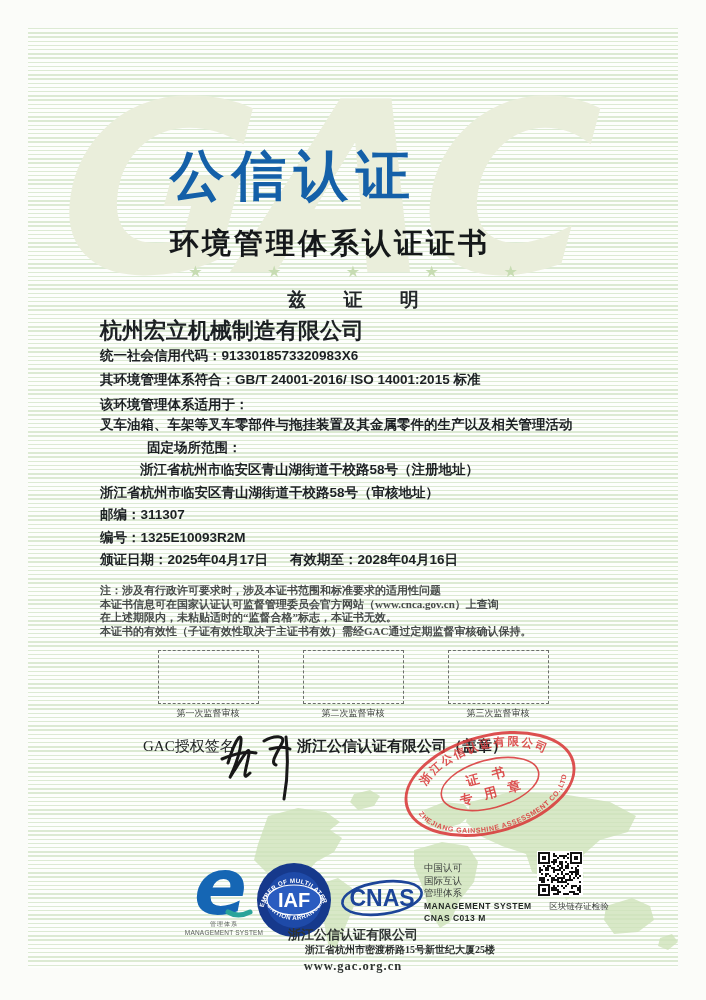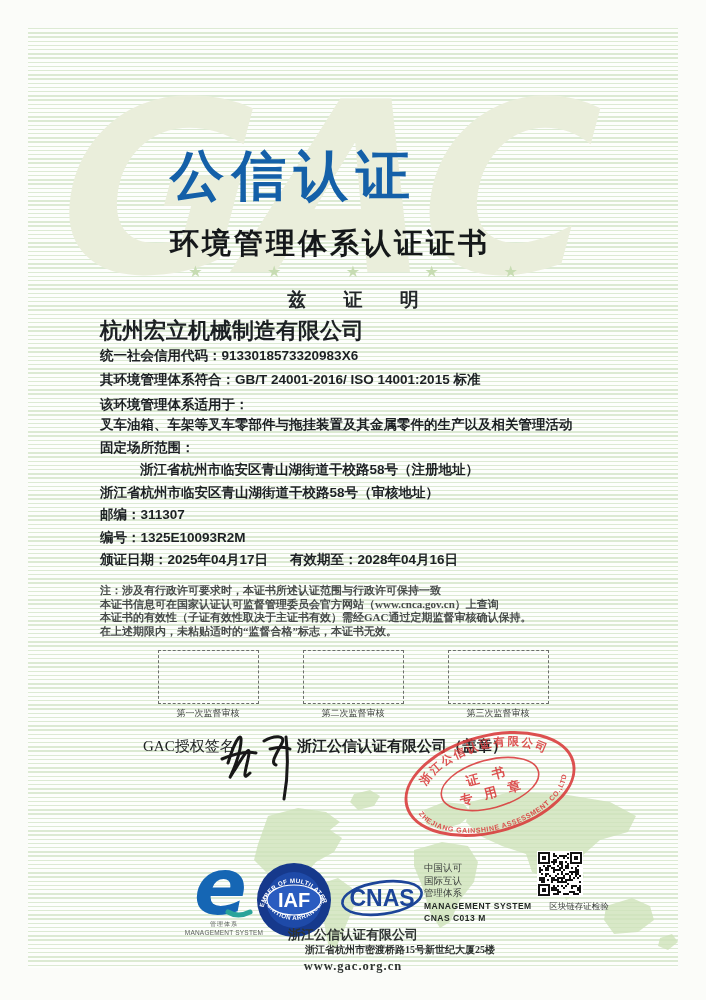--- a/index.html
+++ b/index.html
@@ -79,33 +79,33 @@
 <div class="title">公信认证</div>
 <div class="subtitle">环境管理体系认证证书</div>
 <div class="stars">★ ★ ★ ★ ★</div>
 <div class="certify">兹 证 明</div>
 
 <div class="bodyline company" style="top:316px;">杭州宏立机械制造有限公司</div>
 <div class="bodyline" style="top:347px;">统一社会信用代码：9133018573320983X6</div>
 <div class="bodyline" style="top:371px;">其环境管理体系符合：GB/T 24001-2016/ ISO 14001:2015 标准</div>
 <div class="bodyline" style="top:396px;">该环境管理体系适用于：</div>
 <div class="bodyline" style="top:416px;">叉车油箱、车架等叉车零部件与拖挂装置及其金属零件的生产以及相关管理活动</div>
-<div class="bodyline" style="top:439px;">固定场所范围：</div>
+<div class="bodyline" style="top:439px;margin-left:47px;">固定场所范围：</div>
 <div class="bodyline" style="top:461px;margin-left:40px;">浙江省杭州市临安区青山湖街道干校路58号（注册地址）</div>
 <div class="bodyline" style="top:484px;">浙江省杭州市临安区青山湖街道干校路58号（审核地址）</div>
 <div class="bodyline" style="top:506px;">邮编：311307</div>
 <div class="bodyline" style="top:529px;">编号：1325E10093R2M</div>
 <div class="bodyline" style="top:551px;">颁证日期：2025年04月17日</div>
 <div class="bodyline" style="top:551px;left:290px;">有效期至：2028年04月16日</div>
 
 <div class="notes">
-  <div>注：涉及有行政许可要求时，本证书所述认证范围与行政许可保持一致</div>
+  <div>注：涉及有行政许可要求时，涉及本证书范围和标准要求的适用性问题</div>
   <div>本证书信息可在国家认证认可监督管理委员会官方网站（www.cnca.gov.cn）上查询</div>
+  <div>在上述期限内，未粘贴适时的“监督合格”标志，本证书无效。</div>
   <div>本证书的有效性（子证有效性取决于主证书有效）需经GAC通过定期监督审核确认保持。</div>
-  <div>在上述期限内，未粘贴适时的“监督合格”标志，本证书无效。</div>
 </div>
 
 <div class="supbox" style="left:158px;"></div>
 <div class="supbox" style="left:303px;"></div>
 <div class="supbox" style="left:448px;"></div>
 <div class="suplabel" style="left:138px;">第一次监督审核</div>
 <div class="suplabel" style="left:283px;">第二次监督审核</div>
 <div class="suplabel" style="left:428px;">第三次监督审核</div>
 
 <div class="abs signrow" style="left:143px;top:737px;font-size:15px;">GAC授权签名</div>

